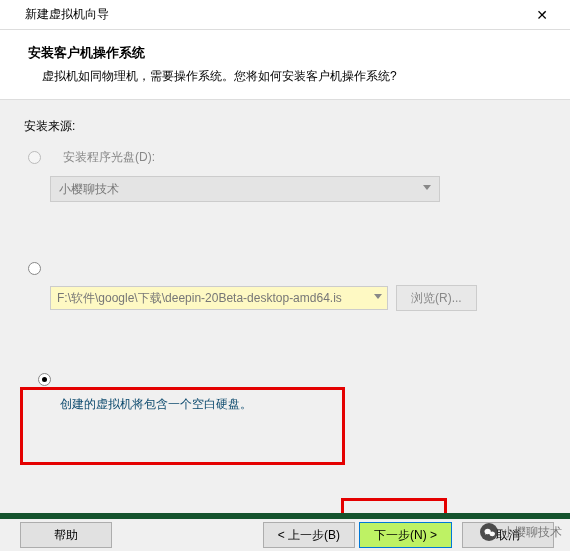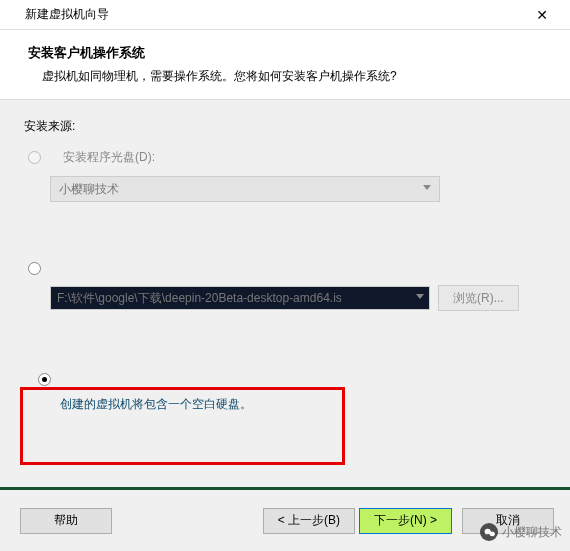--- a/index.html
+++ b/index.html
@@ -64,22 +64,22 @@
     position: absolute; right: 8px; top: 8px;
     width: 0; height: 0;
     border-left: 4px solid transparent;
     border-right: 4px solid transparent;
     border-top: 5px solid #888;
   }
   .iso-row {
     display: flex; gap: 8px; margin-left: 22px; align-items: center;
   }
   .iso-input {
-    width: 380px; height: 24px; border: 1px solid #ccc;
-    background: #0f172a; padding: 0 20px 0 6px; color: #777;
+    width: 338px; height: 24px; border: 1px solid #ccc;
+    background: #fef9c3; padding: 0 20px 0 6px; color: #777;
     font-size: 12px; font-family: inherit; position: relative;
   }
   .iso-wrap { position: relative; }
   .iso-drop {
     position: absolute; right: 6px; top: 8px;
     width: 0; height: 0;
     border-left: 4px solid transparent;
     border-right: 4px solid transparent;
     border-top: 5px solid #888;
   }
@@ -94,21 +94,21 @@
     border: 3px solid #e40000;
     padding: 12px 14px 14px 4px;
     position: absolute;
   }
   .option-block { position: relative; }
   .hl1 { left: 20px; top: 387px; width: 325px; height: 78px; }
   .hl2 { left: 341px; top: 498px; width: 106px; height: 38px; }
   .sub-note { margin-left: 22px; margin-top: 8px; color: #0c4a6e; }
   .footer {
     position: absolute; bottom: 0; left: 0; right: 0;
-    height: 64px; border-top: 3px solid #14532d;
+    height: 38px; border-top: 6px solid #14532d;
     background: #f0f0f0;
     display: flex; align-items: center; padding: 0 16px;
   }
   .footer .spacer { flex: 1; }
   .footer .btn { min-width: 92px; margin-left: 4px; }
   .btn.default { border: 1px solid #0078d7; background: #bef264; }
   .watermark {
     position: absolute; right: 8px; bottom: 10px;
     display: flex; align-items: center; gap: 4px;
     color: #666; font-size: 12px; opacity: 0.85;

